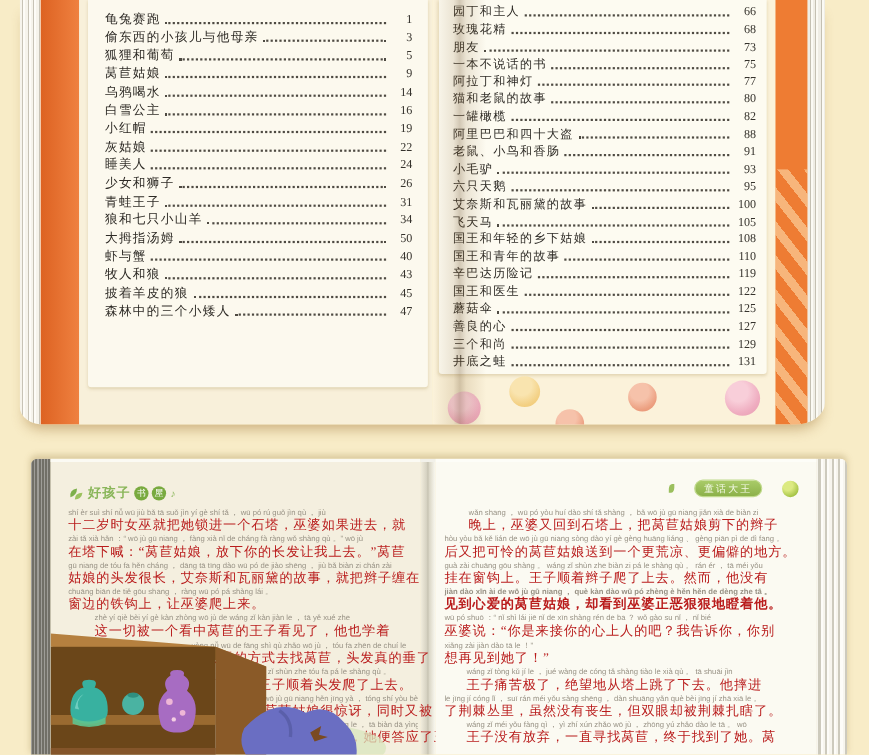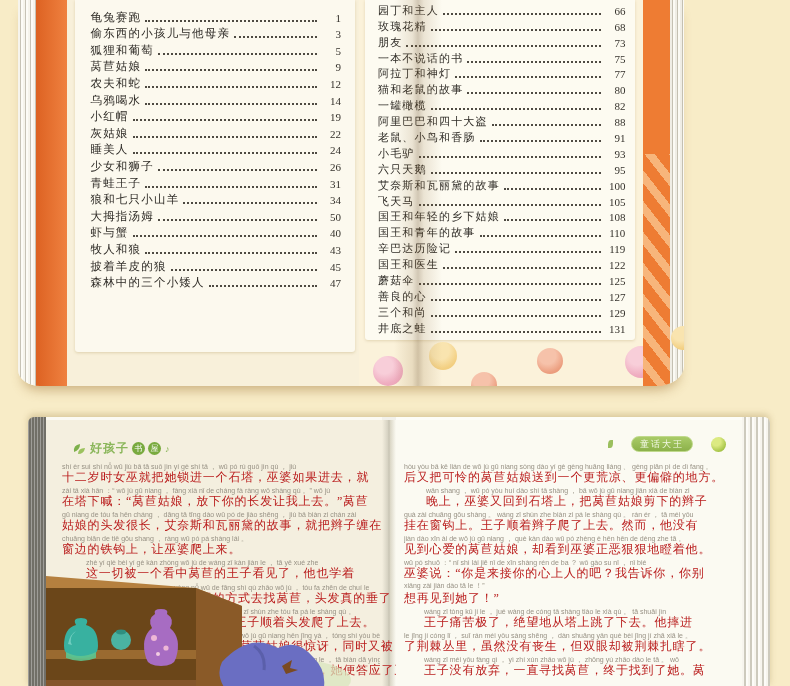--- a/index.html
+++ b/index.html
@@ -1,21 +1,21 @@
 <!DOCTYPE html>
 <html><head>
 <meta charset="utf-8">
 <style>
   html,body{margin:0;padding:0;}
   body{width:790px;height:686px;overflow:hidden;background:#f8ecc7;position:relative;
        font-family:"Liberation Serif",serif;}
   .stage{position:absolute;inset:0;}
 
   
-  .book-top{position:absolute;left:18px;top:0;width:666px;height:386px;display:flex;
+  .book-top{position:absolute;left:18px;top:0;width:732px;height:386px;display:flex;
     border-radius:0 0 28px 22px / 0 0 20px 16px;overflow:hidden;
     box-shadow:0 9px 12px -5px rgba(150,105,40,.45);}
   .edgeL{width:20px;background:repeating-linear-gradient(90deg,#f6f4ec 0 2px,#c7c3b6 2px 3px,#fdfcf7 3px 5px);}
   .bandL{width:36px;background:linear-gradient(90deg,#dd6222,#ef8140);}
   .pageL{width:330px;background:#f8f0da;position:relative;}
   .panelL{position:absolute;left:8px;right:4px;top:0;height:352px;background:#fcf9ee;
     border-radius:0 0 3px 3px;box-shadow:0 1px 3px rgba(190,170,120,.45);
     padding:8px 14px 0 15px;box-sizing:border-box;}
   .pageR{width:322px;background:#fbf2da;position:relative;}
   .panelR{position:absolute;left:6px;right:8px;top:0;height:340px;background:#fdfbf1;
@@ -44,21 +44,21 @@
   .book-bottom{position:absolute;left:28px;top:417px;width:742px;height:270px;display:flex;
     overflow:hidden;border-radius:6px 6px 0 0;box-shadow:0 -3px 6px rgba(140,110,50,.28);}
   .bedgeL{width:18px;background:
     repeating-linear-gradient(90deg,rgba(255,255,255,.32) 0 1px,rgba(255,255,255,0) 1px 3px),#716f67;}
   .bpageL{width:336px;background:#f4efdf;position:relative;border-top:3px solid #fbfaf3;box-sizing:border-box;}
   .bgutter{width:14px;border-top:3px solid #f2f1ea;box-sizing:border-box;
     background:linear-gradient(90deg,#f4efdf,#d6d2c2 42%,#c7c3b2 50%,#dcd8c8 60%,#fbfaf2);}
   .bpageR{width:346px;background:#fbfaf2;position:relative;border-top:3px solid #fdfdf8;box-sizing:border-box;}
   .bedgeR{width:28px;background:repeating-linear-gradient(90deg,#f7f5ee 0 2px,#cdcabd 2px 4px,#fdfcf8 4px 6px);}
 
-  .brand{position:absolute;left:26px;top:20px;display:flex;align-items:center;gap:2px;text-align:center;}
+  .brand{position:absolute;left:16px;top:20px;display:flex;align-items:center;gap:2px;text-align:center;}
   .brand .leaves{width:16px;height:14px;}
   .brand-name{color:#8ab65a;font-size:12px;font-weight:bold;letter-spacing:1px;
     font-family:"Liberation Sans",sans-serif;}
   .badge-circ{width:13px;height:13px;border-radius:50%;background:#79aa3f;color:#fff;font-size:8px;
     display:flex;align-items:center;justify-content:center;margin-left:1px;
     font-family:"Liberation Sans",sans-serif;}
   .brand .note{color:#8ab65a;font-size:9px;margin-left:2px;}
 
   .badge-right{position:absolute;right:16px;top:16px;display:flex;align-items:center;gap:18px;}
   .badge-right .leafdot{width:5px;height:8px;background:#9bbf5e;border-radius:60% 0 60% 0;}
@@ -103,28 +103,28 @@
             <span class="t">狐狸和葡萄</span>
             <span class="lead"></span>
             <span class="p">5</span>
           </div>
           <div class="toc-row">
             <span class="t">莴苣姑娘</span>
             <span class="lead"></span>
             <span class="p">9</span>
           </div>
           <div class="toc-row">
-            <span class="t">农夫和蛇</span>
-            <span class="lead"></span>
-            <span class="p">12</span>
-          </div>
-          <div class="toc-row">
             <span class="t">乌鸦喝水</span>
             <span class="lead"></span>
             <span class="p">14</span>
+          </div>
+          <div class="toc-row">
+            <span class="t">白雪公主</span>
+            <span class="lead"></span>
+            <span class="p">16</span>
           </div>
           <div class="toc-row">
             <span class="t">小红帽</span>
             <span class="lead"></span>
             <span class="p">19</span>
           </div>
           <div class="toc-row">
             <span class="t">灰姑娘</span>
             <span class="lead"></span>
             <span class="p">22</span>
@@ -386,41 +386,41 @@
 
     <div class="bpageR">
       <div class="badge-right">
         <span class="leafdot"></span>
         <span class="pill">童话大王</span>
         <span class="badge-ball"></span>
       </div>
 
       <div class="story">
 
-      <div class="story-line" style="padding-left: 0px;">
+      <div class="story-line" style="padding-left: 22px;">
+            <div class="py">wǎn shang ， wū pó yòu huí dào shí tǎ shàng ， bǎ wō jù gū niang jiǎn xià de biàn zi</div>
+            <div class="hz">晚上，巫婆又回到石塔上，把莴苣姑娘剪下的辫子</div>
+          </div>
+          <div class="story-line" style="padding-left: 0px;">
             <div class="py">hòu yòu bǎ kě lián de wō jù gū niang sòng dào yí gè gèng huāng liáng 、 gèng piān pì de dì fang 。</div>
             <div class="hz">后又把可怜的莴苣姑娘送到一个更荒凉、更偏僻的地方。</div>
           </div>
-          <div class="story-line" style="padding-left: 22px;">
-            <div class="py">wǎn shang ， wū pó yòu huí dào shí tǎ shàng ， bǎ wō jù gū niang jiǎn xià de biàn zi</div>
-            <div class="hz">晚上，巫婆又回到石塔上，把莴苣姑娘剪下的辫子</div>
-          </div>
           <div class="story-line" style="padding-left: 0px;">
             <div class="py">guà zài chuāng gōu shàng 。 wáng zǐ shùn zhe biàn zi pá le shàng qù 。 rán ér ， tā méi yǒu</div>
             <div class="hz">挂在窗钩上。王子顺着辫子爬了上去。然而，他没有</div>
           </div>
-          <div class="story-line" style="padding-left: 0px;">
+          <div class="story-line" style="padding-left: 0px; font-weight: bold;">
             <div class="py">jiàn dào xīn ài de wō jù gū niang ， què kàn dào wū pó zhèng è hěn hěn de dèng zhe tā 。</div>
             <div class="hz">见到心爱的莴苣姑娘，却看到巫婆正恶狠狠地瞪着他。</div>
           </div>
           <div class="story-line" style="padding-left: 0px;">
             <div class="py">wū pó shuō ：“ nǐ shì lái jiē nǐ de xīn shàng rén de ba ？ wǒ gào su nǐ ， nǐ bié</div>
             <div class="hz">巫婆说：“你是来接你的心上人的吧？我告诉你，你别</div>
           </div>
-          <div class="story-line" style="padding-left: 0px; justify-content: space-between;">
+          <div class="story-line" style="padding-left: 0px;">
             <div class="py">xiǎng zài jiàn dào tā le ！”</div>
             <div class="hz">想再见到她了！”</div>
           </div>
           <div class="story-line" style="padding-left: 20px;">
             <div class="py">wáng zǐ tòng kǔ jí le ， jué wàng de cóng tǎ shàng tiào le xià qù 。 tā shuāi jìn</div>
             <div class="hz">王子痛苦极了，绝望地从塔上跳了下去。他摔进</div>
           </div>
           <div class="story-line" style="padding-left: 0px;">
             <div class="py">le jīng jí cóng lǐ ， suī rán méi yǒu sàng shēng ， dàn shuāng yǎn què bèi jīng jí zhā xiā le 。</div>
             <div class="hz">了荆棘丛里，虽然没有丧生，但双眼却被荆棘扎瞎了。</div>

